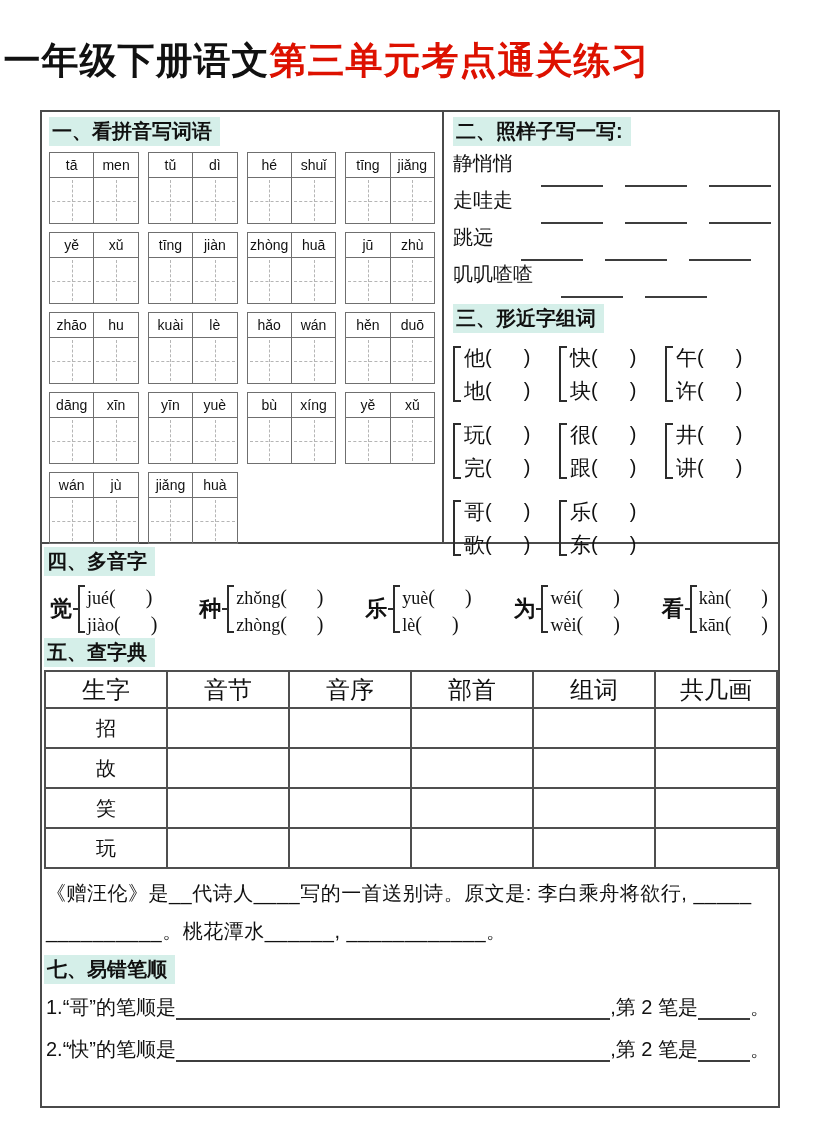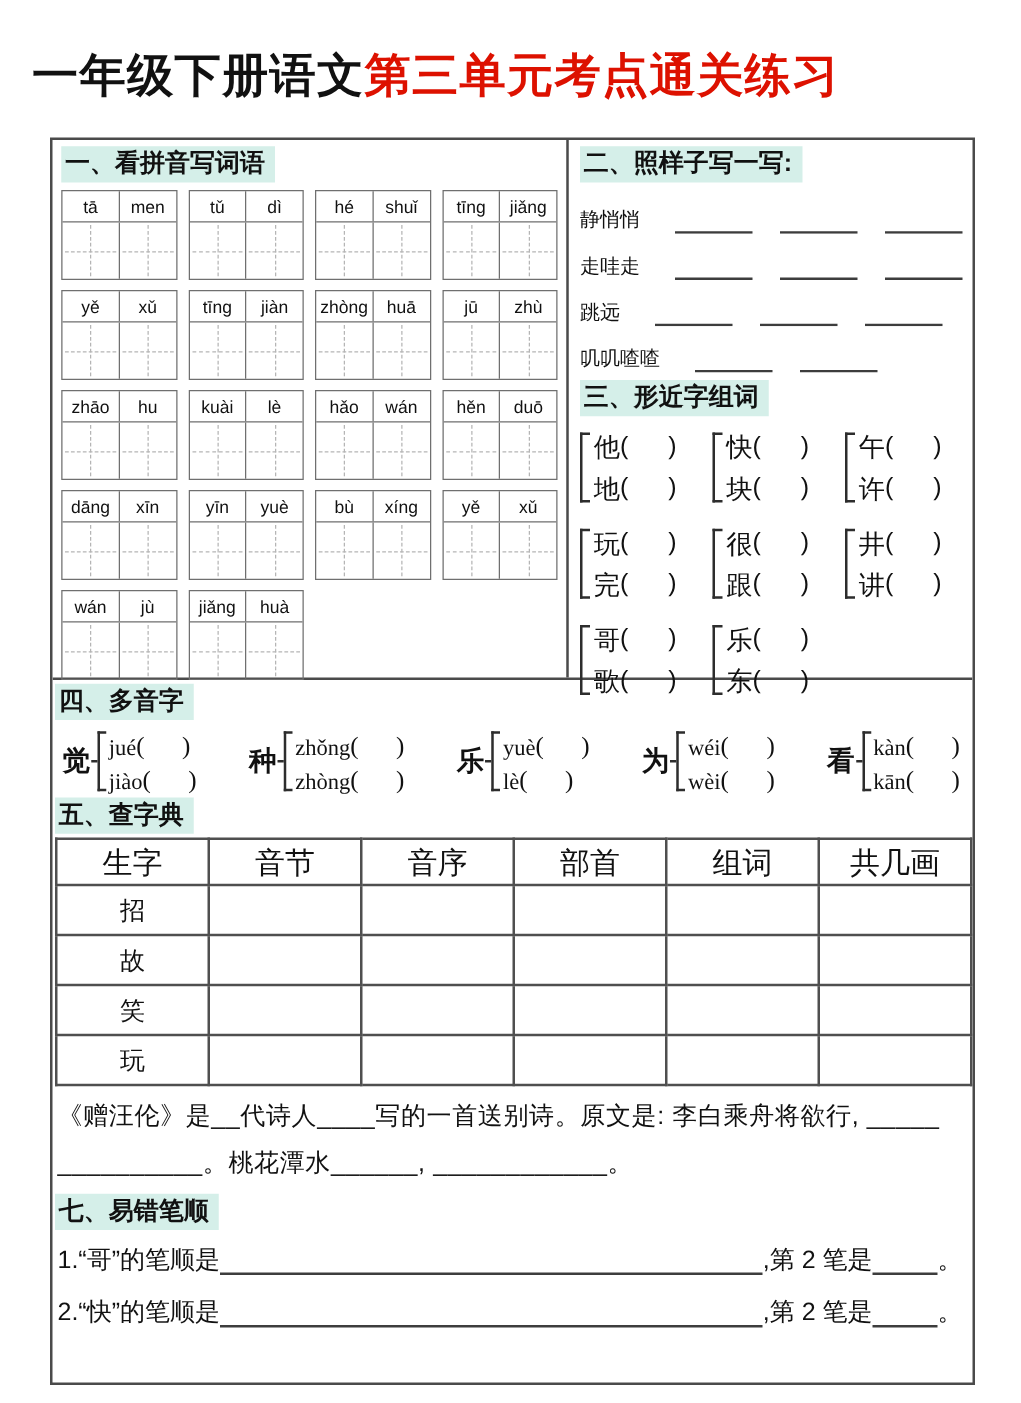--- a/index.html
+++ b/index.html
@@ -4,21 +4,21 @@
 <style>
   * { margin:0; padding:0; box-sizing:border-box; }
   html,body { background:#ffffff; }
   body {
     width:817px; height:1122px; position:relative;
     font-family:"Liberation Sans","DejaVu Sans",sans-serif;
     color:#111;
   }
   
   .title-wrap { position:absolute; top:36px; left:0; width:653px; text-align:center;
-    font-weight:bold; font-size:37px; letter-spacing:1px; white-space:nowrap;margin-left:22px; }
+    font-weight:bold; font-size:37px; letter-spacing:1px; white-space:nowrap; }
   .title-red { color:#dd1100; }
   
   .sheet { position:absolute; left:40px; top:110px; width:740px; height:998px;
     border:2px solid #4a4a4a; display:flex; flex-direction:column; overflow:hidden; background:#fff; }
   .hl { background:#d5efe9; font-weight:bold; font-size:20px; display:inline-block;
     padding:2px 8px 2px 3px; line-height:1.25; }
   
   .top-area { display:flex; height:432px; border-bottom:2px solid #4a4a4a; }
   .col-left { width:413px; border-right:2px solid #4a4a4a; padding:5px 7px 16px 7px; }
   .col-right { flex:1; padding:5px 7px 4px 9px; }
@@ -29,21 +29,21 @@
   .pb-pinyin { display:flex; height:25px; border-bottom:1px solid #6f6f6f; font-size:14px; }
   .pb-syll { flex:1; display:flex; align-items:center; justify-content:center; }
   .pb-syll.first { border-right:1px solid #6f6f6f; }
   .pb-write { display:flex; height:45px; }
   .wcell { flex:1; position:relative; }
   .wcell.first { border-right:1px solid #6f6f6f; }
   .wcell::before { content:""; position:absolute; left:50%; top:2px; bottom:2px; border-left:1px dashed #b5b5b5; }
   .wcell::after  { content:""; position:absolute; top:50%; left:2px; right:2px; border-top:1px dashed #b5b5b5; }
   
   .s2rows { margin-top:4px; }
-  .s2row { display:flex; align-items:flex-end; height:37px; font-size:16px; }
+  .s2row { display:flex; height:37px; font-size:20px; }
   .s2label { margin-right:6px; white-space:nowrap; }
   .s2blanks { display:flex; flex:1; align-items:flex-end; overflow:hidden; }
   .blank { width:62px; min-width:62px; height:23px; border-bottom:2px solid #3d3d3d; margin-left:22px; }
   
   .sec3 { margin-top:6px; }
   .s3grid { margin-top:8px; display:grid; grid-template-columns:106px 106px 1fr; row-gap:11px; }
   .s3pair { display:flex; }
   .bracket { width:8px; border:2.5px solid #2d2d2d; border-right:none; margin:5px 3px 5px 0; }
   .s3col { display:flex; flex-direction:column; }
   .s3line { height:33px; display:flex; align-items:center; font-size:21px; }

